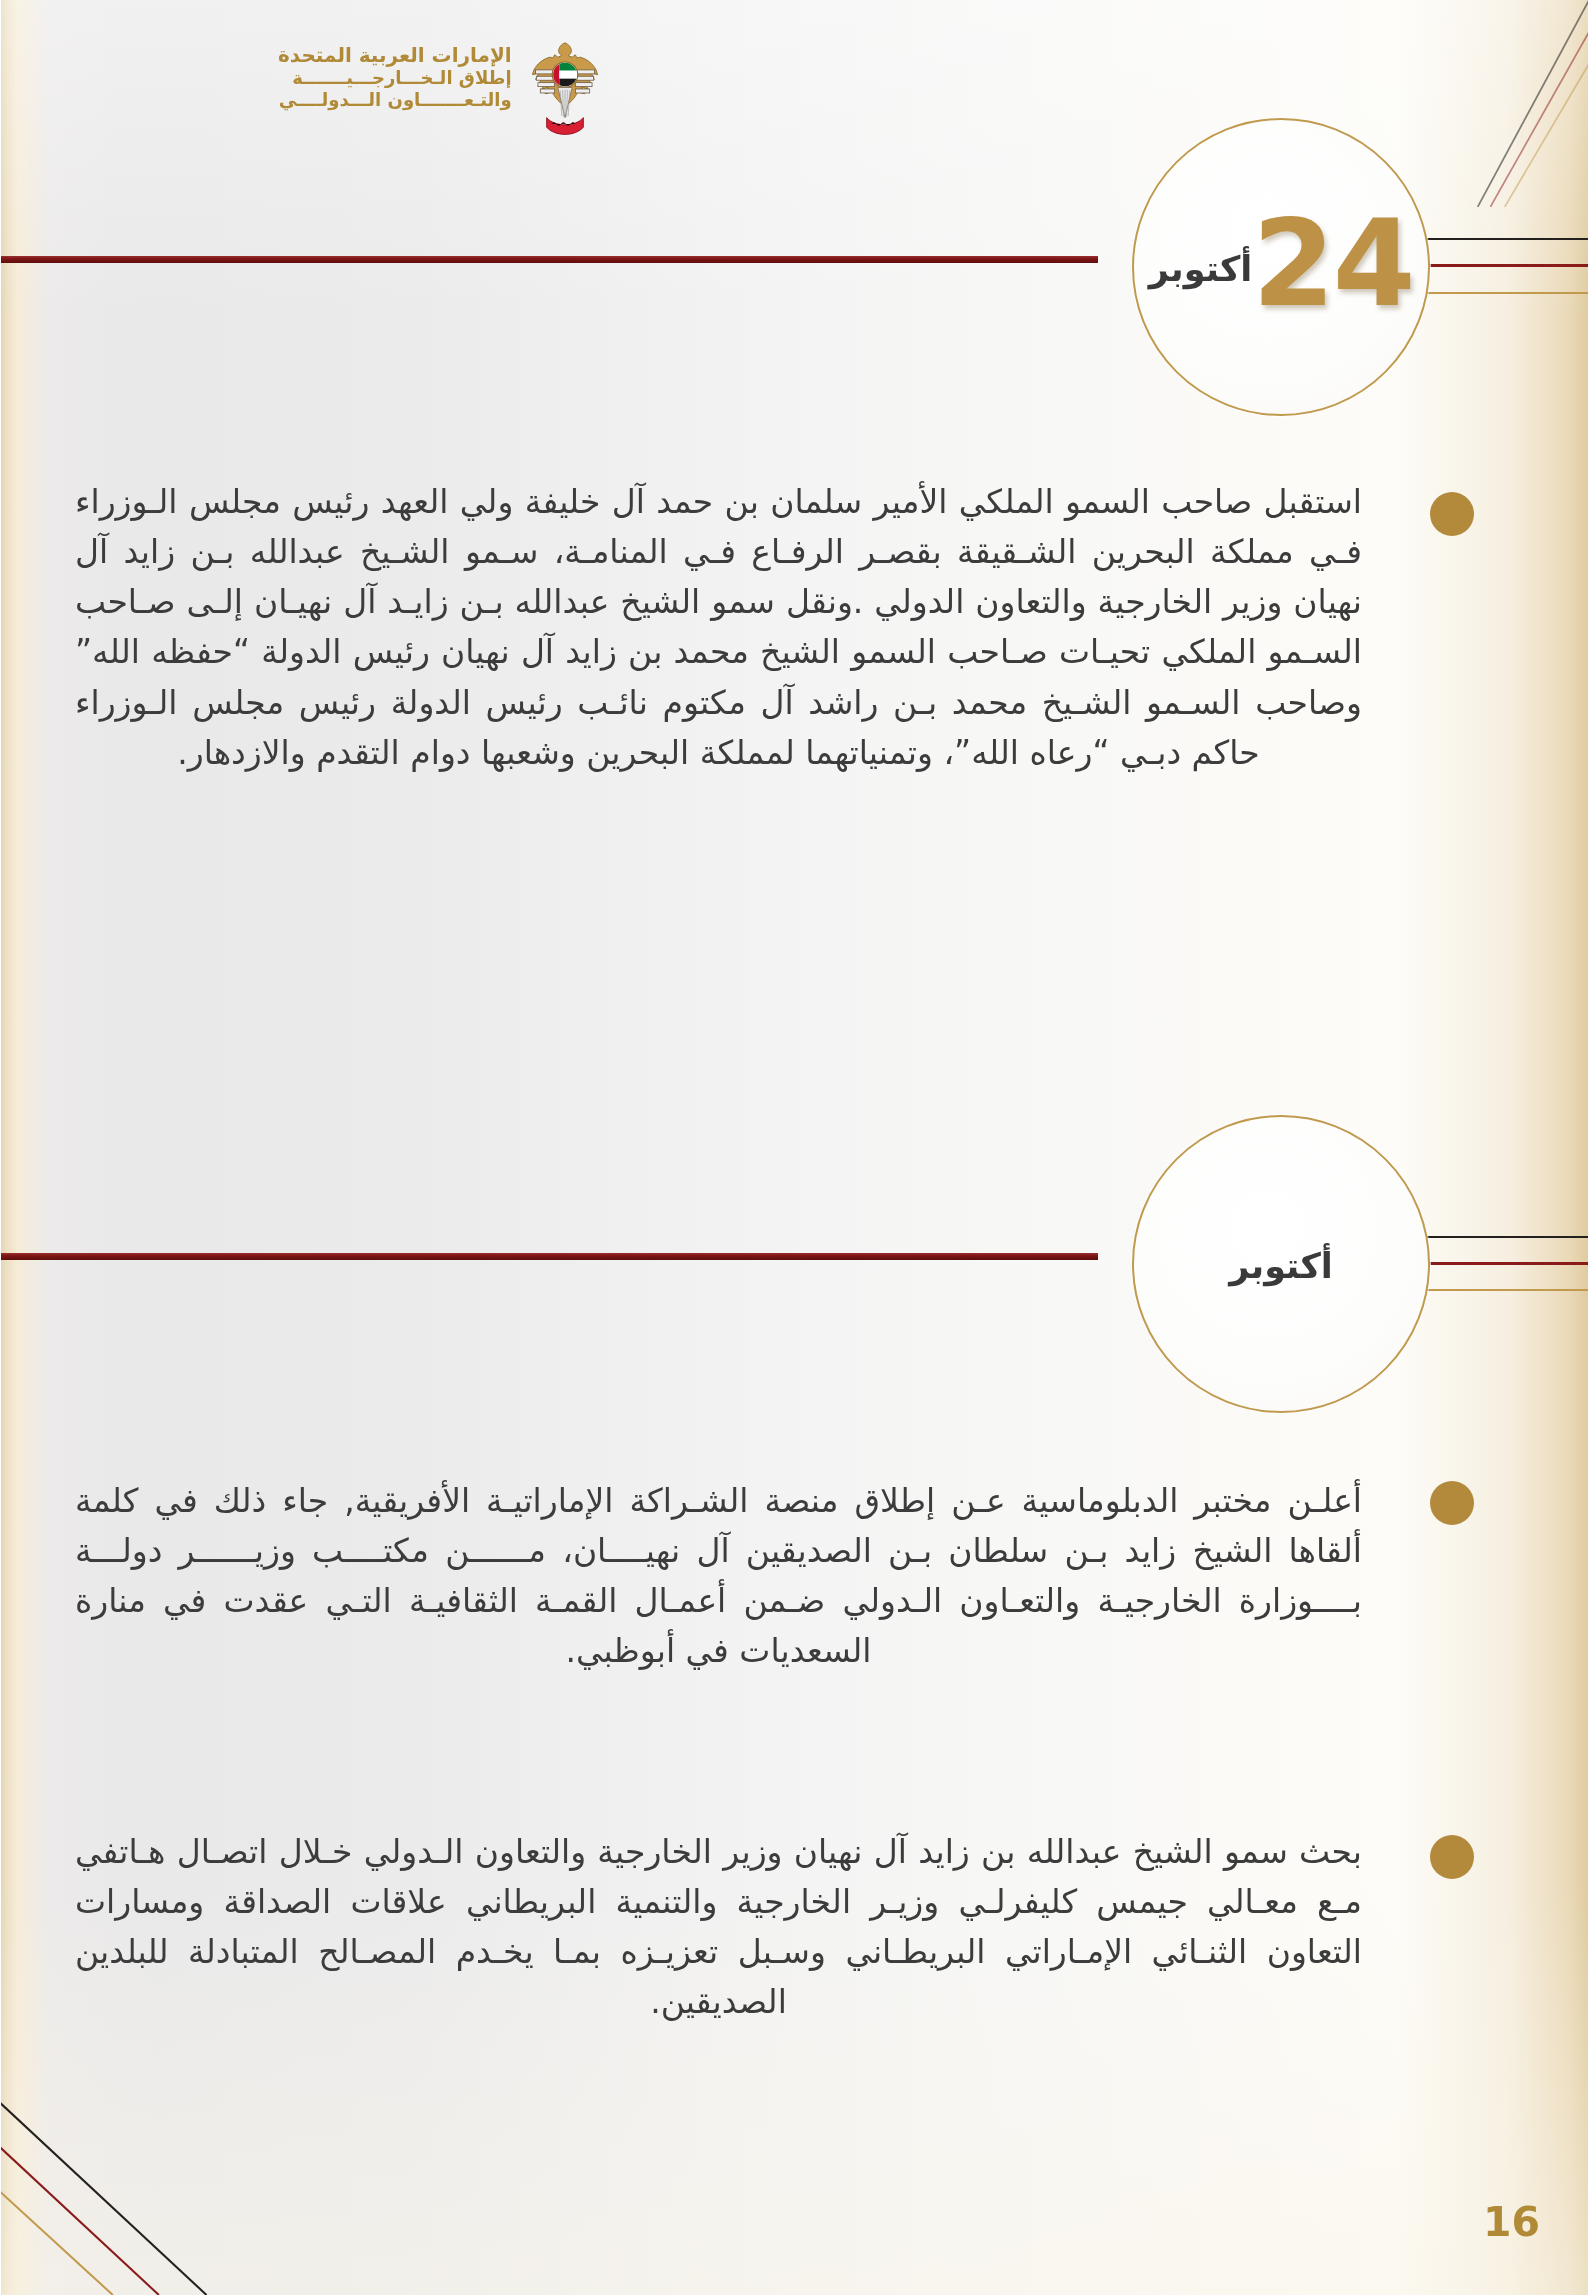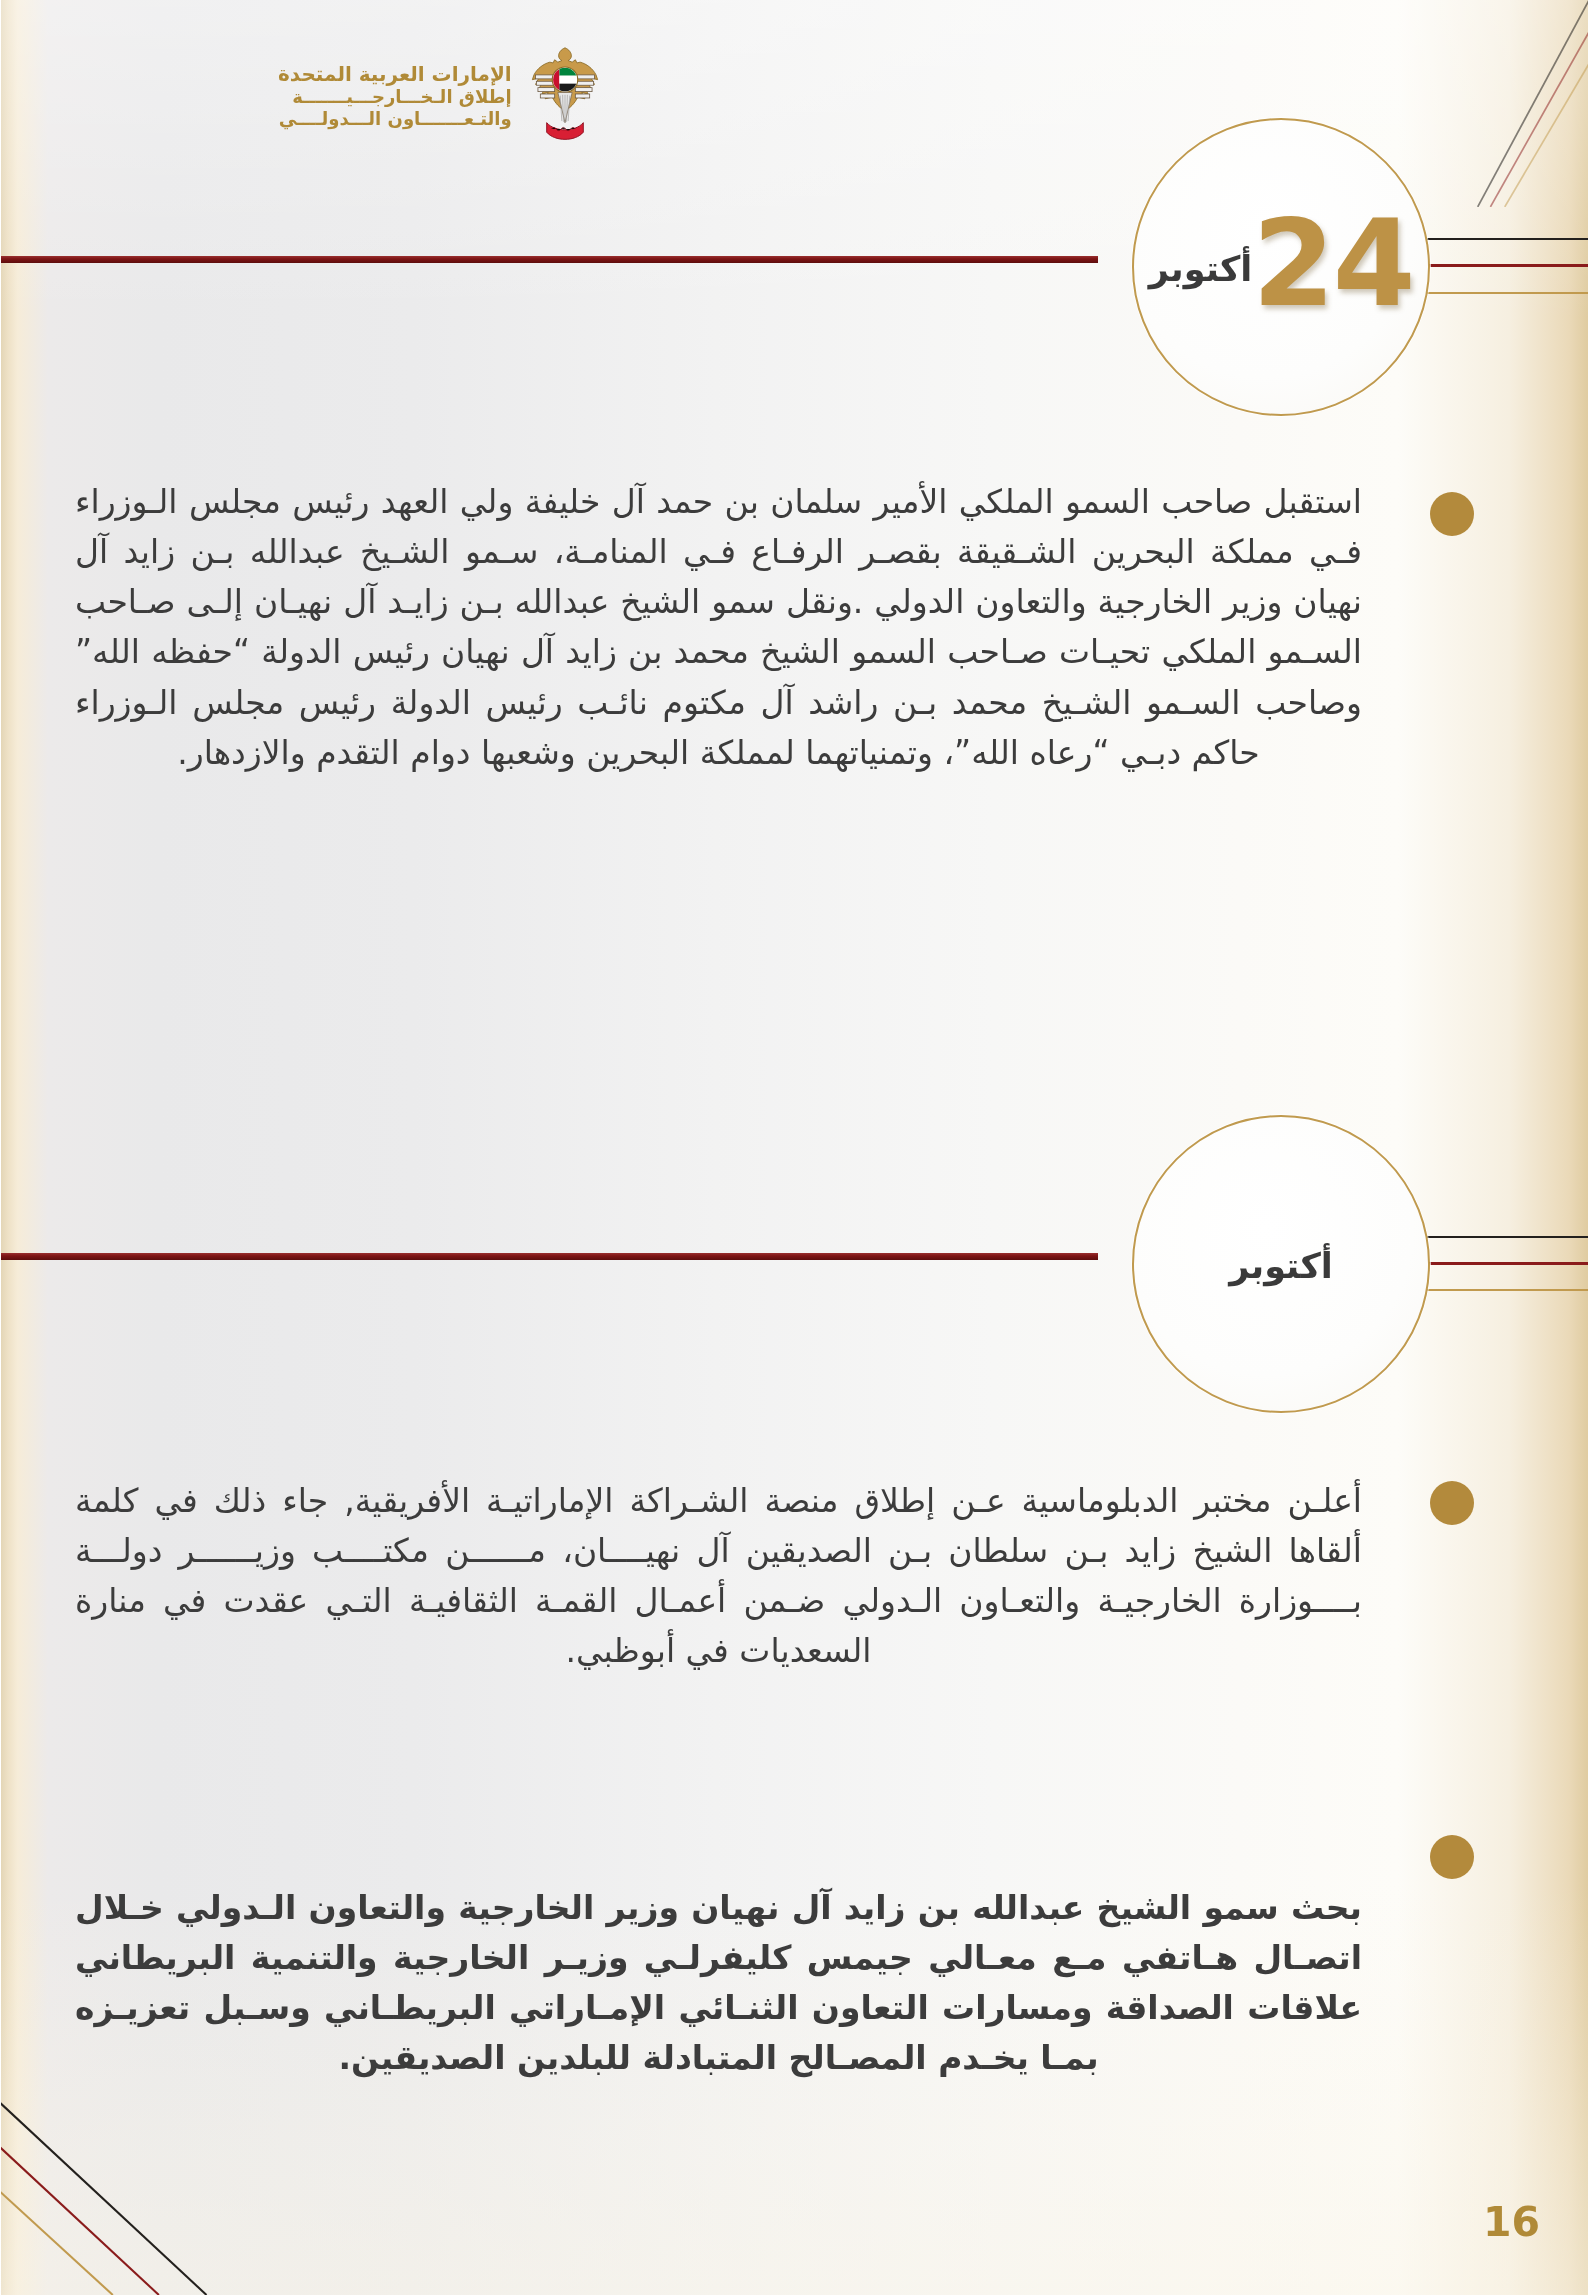--- a/index.html
+++ b/index.html
@@ -41,21 +41,20 @@
   
   .header {
     position: absolute;
     top: 38px;
     right: auto;
     left: 48px;
     width: 556px;
     height: 111px;
     display: flex;
     flex-direction: row;
-    align-items: center;
     gap: 14.3px;
   }
   .emblem {
     width: 78px;
     height: 102px;
     flex: 0 0 auto;
     position: relative;
   }
   .logo-text {
     direction: rtl;
@@ -282,21 +281,21 @@
   <div class="date-circle" style="left:1132px; top:1115px;">
     <div class="date-month">أكتوبر</div>
   </div>
 
   <div class="bullet-dot" style="left:1430px; top:1481px;"></div>
   <div class="content-block" style="top:1476px;">
     <p class="para">أعلـن مختبر الدبلوماسية عـن إطلاق منصة الشـراكة الإماراتيـة الأفريقية, جاء ذلك في كلمة ألقاها الشيخ زايد بـن سلطان بـن الصديقين آل نهيــــان، مــــــن مكتــــب وزيــــــر دولـــة بــــوزارة الخارجيـة والتعـاون الـدولي ضـمن أعمـال القمـة الثقافيـة التـي عقدت في منارة السعديات في أبوظبي.</p>
   </div>
 
   <div class="bullet-dot" style="left:1430px; top:1835px;"></div>
-  <div class="content-block" style="top:1883px;font-weight:bold;">
+  <div class="content-block" style="top:1827px;">
     <p class="para">بحث سمو الشيخ عبدالله بن زايد آل نهيان وزير الخارجية والتعاون الـدولي خـلال اتصـال هـاتفي مـع معـالي جيمس كليفرلـي وزيـر الخارجية والتنمية البريطاني علاقات الصداقة ومسارات التعاون الثنـائي الإمـاراتي البريطـاني وسـبل تعزيـزه بمـا يخـدم المصـالح المتبادلة للبلدين الصديقين.</p>
   </div>
 
   <div class="page-number">16</div>
 
   <svg class="corner-lines" viewBox="0 0 360 330">
     <line x1="0" y1="88" x2="260" y2="330" stroke="#23201d" stroke-width="2.6"></line>
     <line x1="0" y1="144" x2="200" y2="330" stroke="#8a1b1b" stroke-width="2.6"></line>
     <line x1="0" y1="200" x2="142" y2="330" stroke="#c19a4e" stroke-width="2.6"></line>
   </svg>

